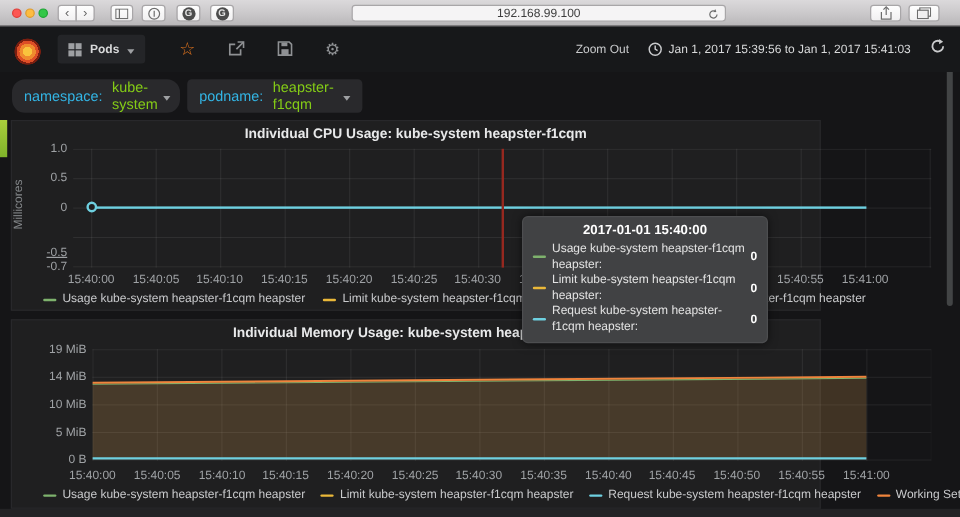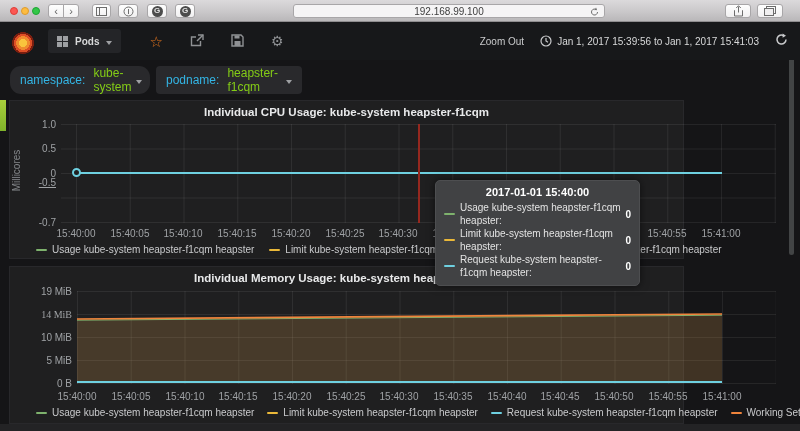--- a/index.html
+++ b/index.html
@@ -217,21 +217,21 @@
   <div class="row-tab"></div>
 
   <div class="panel" style="top:100px;height:159px;">
     <div class="ptitle">Individual CPU Usage: kube-system heapster-f1cqm</div>
 
     <div class="ylab-rot" style="left:-38px;top:64px;width:88px;">Millicores</div>
 
     <span class="yt" style="left:4px;top:18px;width:42px;">1.0</span>
     <span class="yt" style="left:4px;top:42px;width:42px;">0.5</span>
     <span class="yt" style="left:4px;top:67px;width:42px;">0</span>
-    <span class="yt" style="left:4px;top:76px;width:42px;text-decoration:underline;">-0.5</span>
+    <span class="yt" style="left:4px;top:104px;width:42px;text-decoration:underline;">-0.5</span>
     <span class="yt" style="left:4px;top:116px;width:42px;">-0.7</span>
 
     <div class="plot" style="left:51px;top:23px;width:715px;height:99px;
          background-size:53.75px 100%,100% 24.5px;background-position:15px 0,0 0;">
       <div class="zero-line"></div>
       <div class="pt-marker"></div>
       <div class="xhair"></div>
     </div>
 
     <span class="xt" style="left:41px;top:127px;">15:40:00</span>
@@ -280,21 +280,21 @@
       <span class="dash c-cyan"></span>
       <span>Request kube-system heapster-f1cqm heapster:</span>
       <span class="tip-val">0</span>
     </div>
   </div>
 
   <div class="panel" style="top:266px;height:158px;">
     <div class="ptitle">Individual Memory Usage: kube-system heapster-f1cqm</div>
 
     <span class="yt" style="left:4px;top:19px;width:58px;">19 MiB</span>
-    <span class="yt" style="left:4px;top:42px;width:58px;font-family:Liberation Serif, serif;">14 MiB</span>
+    <span class="yt" style="left:4px;top:42px;width:58px;">14 MiB</span>
     <span class="yt" style="left:4px;top:65px;width:58px;">10 MiB</span>
     <span class="yt" style="left:4px;top:88px;width:58px;">5 MiB</span>
     <span class="yt" style="left:4px;top:111px;width:58px;">0 B</span>
 
     <div class="plot" style="left:67px;top:24px;width:699px;height:93px;
          background-size:53.75px 100%,100% 23px;background-position:0 0,0 0;">
       <svg width="699" height="93" viewBox="0 0 699 93" preserveAspectRatio="none" style="position:absolute;left:0;top:0;">
         <polygon points="0,28 645,23 645,92 0,92" fill="rgba(126,178,109,0.10)"></polygon>
         <polygon points="0,28 645,23 645,92 0,92" fill="rgba(239,132,60,0.16)"></polygon>
         <polyline points="0,29.2 645,24.2" fill="none" stroke="#7eb26d" stroke-width="1"></polyline>

